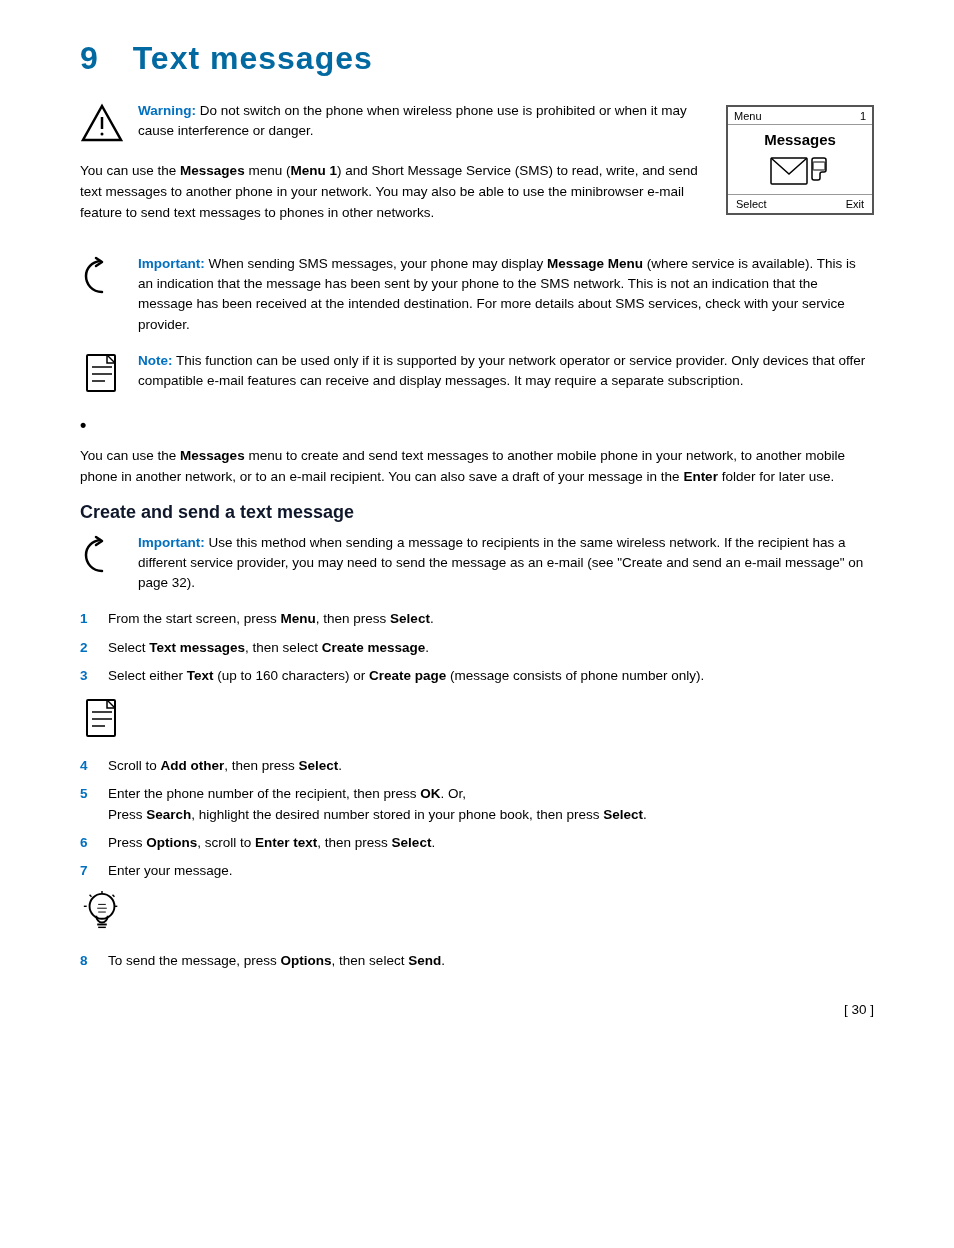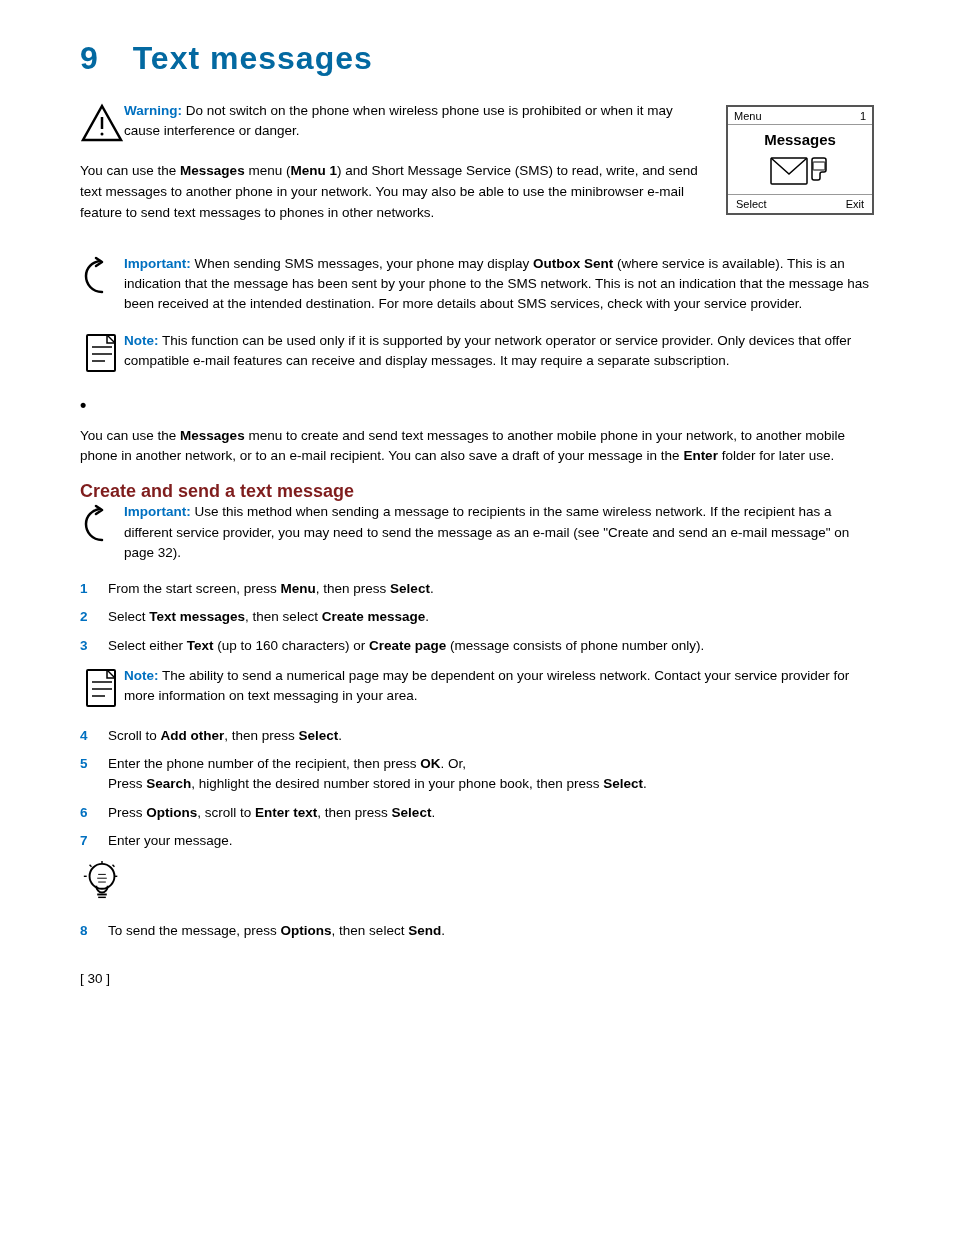--- a/index.html
+++ b/index.html
@@ -34,29 +34,30 @@
     }
     .section-header .bullet {
       font-size: 18px;
       margin-right: 10px;
       color: #000;
     }
 
     .subsection-header {
       font-size: 18px;
       font-weight: bold;
-      color: #7f1d1d;
-      margin-bottom: 0;
+      color: #0f172a;
+      margin-bottom: 10px;
       margin-top: 4px;
     }
 
     .notice-block {
       display: flex;
       align-items: flex-start;
       margin-bottom: 16px;
+      gap: 14px;
     }
     .notice-icon {
       flex-shrink: 0;
       width: 44px;
       height: 44px;
       display: flex;
       align-items: center;
       justify-content: center;
     }
 
@@ -150,21 +151,21 @@
       flex-shrink: 0;
     }
     .step-content {
       flex: 1;
     }
 
     .bold { font-weight: bold; }
     .blue { color: #0070c0; }
 
     .page-footer {
-      text-align: left;
+      text-align: right;
       margin-top: 30px;
       font-size: 13.5px;
     }
 
     .section-container {
       margin-top: 20px;
     }
 
     .subsection-container {
       margin-top: 12px;
@@ -228,21 +229,21 @@
 
 <div class="notice-block">
   <div class="notice-icon">
     <svg width="40" height="40" viewBox="0 0 40 40">
       <path d="M20,36 C10,36 4,28 4,20 C4,12 10,6 18,5" fill="none" stroke="#000" stroke-width="2.5" stroke-linecap="round"></path>
       <path d="M14,2 L20,6 L14,10" fill="none" stroke="#000" stroke-width="2.5" stroke-linecap="round" stroke-linejoin="round"></path>
     </svg>
   </div>
   <div class="notice-text">
     <span class="label blue">Important:</span>
-    <span> When sending SMS messages, your phone may display <span class="bold">Outbox Sent</span> (where service is available). This is an indication that the message has been sent by your phone to the SMS network. This is not an indication that the message has been received at the intended destination. For more details about SMS services, check with your service provider.</span>
+    <span> When sending SMS messages, your phone may display <span class="bold">Message Menu</span> (where service is available). This is an indication that the message has been sent by your phone to the SMS network. This is not an indication that the message has been received at the intended destination. For more details about SMS services, check with your service provider.</span>
   </div>
 </div>
 
 <div class="notice-block">
   <div class="notice-icon">
     <svg width="38" height="40" viewBox="0 0 38 40">
       <rect x="4" y="2" width="28" height="36" rx="1" fill="none" stroke="#000" stroke-width="2"></rect>
       <line x1="9" y1="14" x2="29" y2="14" stroke="#000" stroke-width="1.5"></line>
       <line x1="9" y1="21" x2="29" y2="21" stroke="#000" stroke-width="1.5"></line>
       <line x1="9" y1="28" x2="22" y2="28" stroke="#000" stroke-width="1.5"></line>
@@ -301,24 +302,20 @@
       <div class="notice-icon">
         <svg width="38" height="40" viewBox="0 0 38 40">
           <rect x="4" y="2" width="28" height="36" rx="1" fill="none" stroke="#000" stroke-width="2"></rect>
           <line x1="9" y1="14" x2="29" y2="14" stroke="#000" stroke-width="1.5"></line>
           <line x1="9" y1="21" x2="29" y2="21" stroke="#000" stroke-width="1.5"></line>
           <line x1="9" y1="28" x2="22" y2="28" stroke="#000" stroke-width="1.5"></line>
           <polyline points="24,2 24,10 32,10" fill="none" stroke="#000" stroke-width="1.5"></polyline>
           <line x1="24" y1="2" x2="32" y2="10" stroke="#000" stroke-width="1.5"></line>
         </svg>
       </div>
-      <div class="notice-text">
-        <span class="label blue">Note:</span>
-        <span> The ability to send a numerical page may be dependent on your wireless network. Contact your service provider for more information on text messaging in your area.</span>
-      </div>
     </div>
 
     <ol class="step-list">
       <li class="step-item">
         <span class="step-num bold blue">4</span>
         <span class="step-content">Scroll to <span class="bold">Add other</span>, then press <span class="bold">Select</span>.</span>
       </li>
       <li class="step-item">
         <span class="step-num bold blue">5</span>
         <span class="step-content">Enter the phone number of the recipient, then press <span class="bold">OK</span>. Or,<br>Press <span class="bold">Search</span>, highlight the desired number stored in your phone book, then press <span class="bold">Select</span>.</span>

